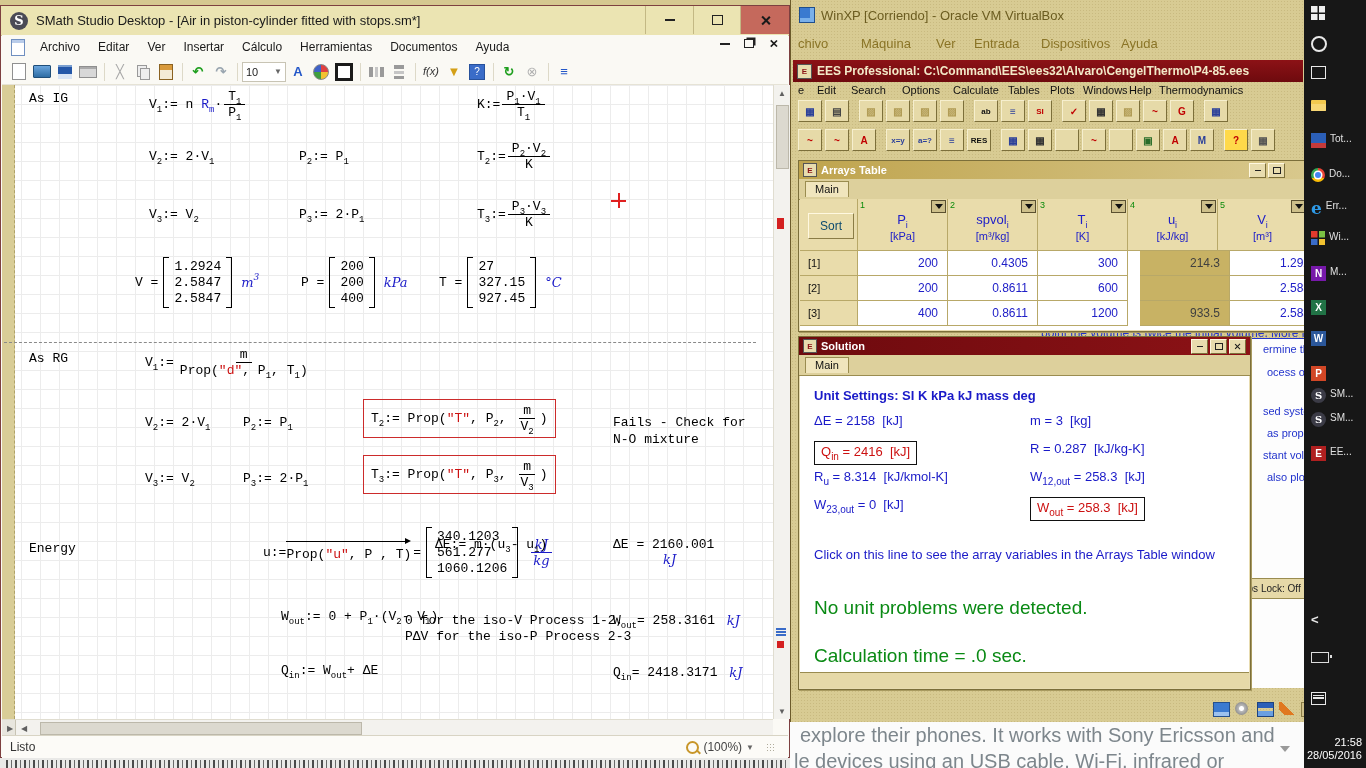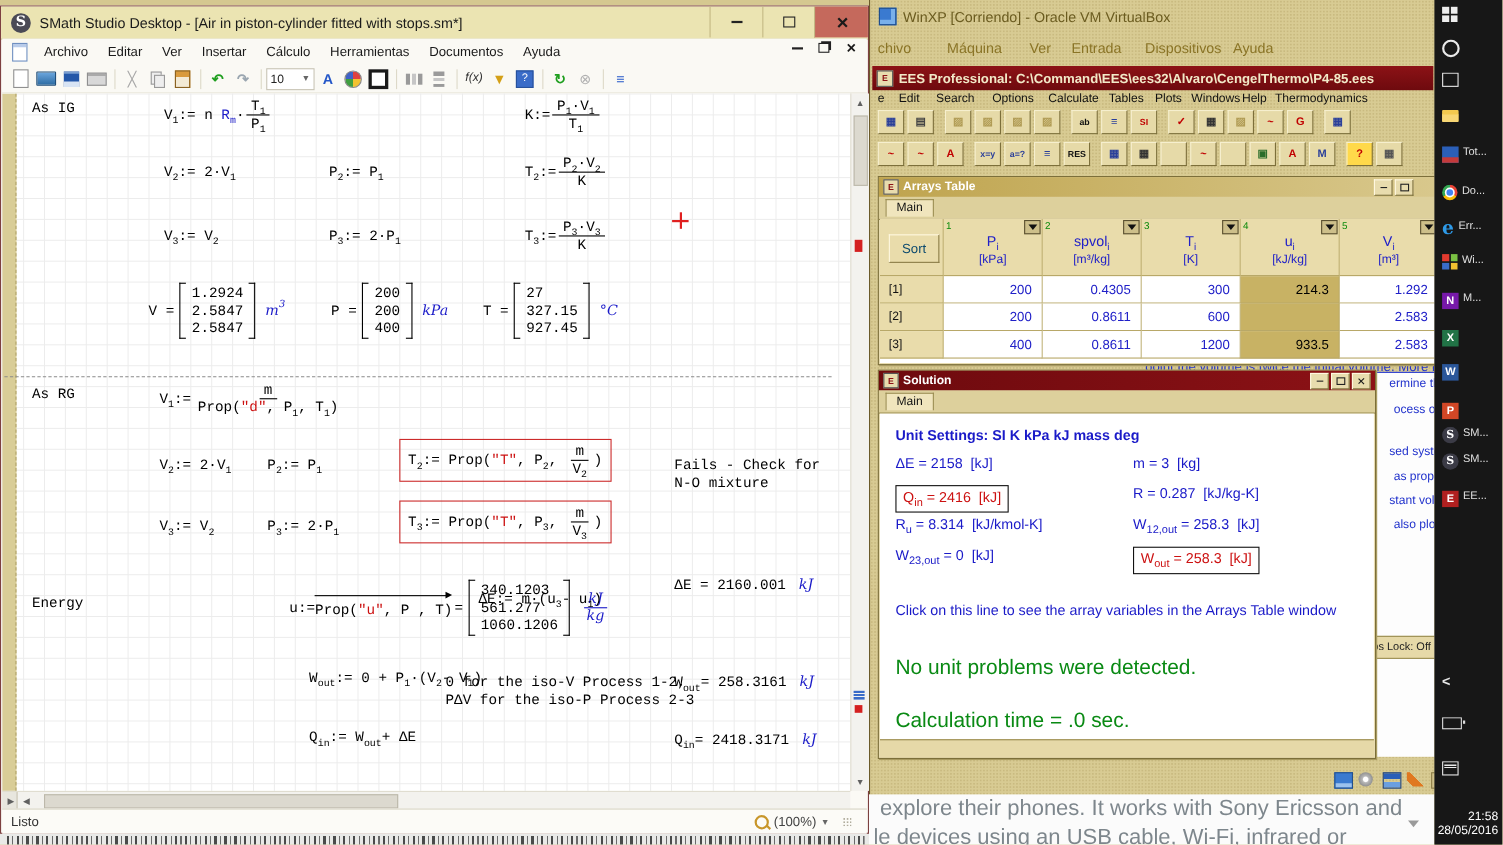--- a/index.html
+++ b/index.html
@@ -134,21 +134,21 @@
   
   #arrays-win{left:7px;top:160px;width:520px;height:170px;}
   #arrays-title-bar{background:linear-gradient(90deg,#bfa44e,#d9c98e);}
   #arrays-body{position:absolute;left:1px;top:38px;right:1px;bottom:1px;background:#fff;overflow:hidden;}
   .at-row{display:flex;}
   .at-cell{box-sizing:border-box;border-right:1px solid #b8a868;border-bottom:1px solid #b8a868;flex:none;}
   .at-head{background:#e9dcab;position:relative;height:52px;}
   .at-label{background:#e9dcab;font-size:11px;color:#111;display:flex;align-items:center;padding-left:8px;height:25px;}
   .at-val{background:#fff;font-size:12px;color:#2020c8;display:flex;align-items:center;justify-content:flex-end;
         padding-right:9px;height:25px;}
-  .at-val.hl{background:#c8b264;color:#000000;}
+  .at-val.hl{background:#c8b264;color:#404040;margin-left:12px;}
   .hnum{position:absolute;left:2px;top:1px;font-size:9px;color:#0a8a0a;}
   .hdrop{position:absolute;right:1px;top:1px;width:13px;height:11px;background:#cdbf8a;border:1px solid #5a5030;
         display:flex;align-items:center;justify-content:center;}
   .hdrop::after{content:"";border-top:5px solid #111;border-left:4px solid transparent;border-right:4px solid transparent;}
   .hname{position:absolute;left:0;right:0;top:13px;text-align:center;font-size:13px;color:#2020c8;}
   .hname sub{font-size:9px;}
   .hunit{position:absolute;left:0;right:0;top:31px;text-align:center;font-size:11px;color:#2020c8;}
   #sort-btn{position:absolute;left:8px;top:14px;width:44px;height:24px;background:#e9dcab;font-size:12px;color:#0c4a6e;
         border:1px solid;border-color:#fff8e0 #8a7c46 #8a7c46 #fff8e0;display:flex;align-items:center;justify-content:center;}
 
@@ -570,21 +570,21 @@
       <div class="formula" style="left: 241px; top: 330px;"><span>P</span><span class="sb">2</span><span>:= P</span><span class="sb">1</span></div>
       <div class="formula boxed" style="left: 361px; top: 314px;"><span>T</span><span class="sb">2</span><span>:= Prop(</span><span class="redtx"><span>"T"</span></span><span>, P</span><span class="sb">2</span><span>, </span><span class="frac"><span class="fn"><span>m</span></span><span class="fd"><span>V</span><span class="sb">2</span></span></span><span>)</span></div>
       <div class="formula" style="left: 611px; top: 330px;"><span>Fails - Check for</span></div>
       <div class="formula" style="left: 611px; top: 347px;"><span>N-O mixture</span></div>
       <div class="formula" style="left: 143px; top: 386px;"><span>V</span><span class="sb">3</span><span>:= V</span><span class="sb">2</span></div>
       <div class="formula" style="left: 241px; top: 386px;"><span>P</span><span class="sb">3</span><span>:= 2·P</span><span class="sb">1</span></div>
       <div class="formula boxed" style="left: 361px; top: 370px;"><span>T</span><span class="sb">3</span><span>:= Prop(</span><span class="redtx"><span>"T"</span></span><span>, P</span><span class="sb">3</span><span>, </span><span class="frac"><span class="fn"><span>m</span></span><span class="fd"><span>V</span><span class="sb">3</span></span></span><span>)</span></div>
       <div class="formula" style="left: 27px; top: 456px;"><span>Energy</span></div>
       <div class="formula" style="left: 261px; top: 442px;"><span>u:=</span><span class="oar"><span>Prop(</span><span class="redtx"><span>"u"</span></span><span>, P , T)</span></span><span>=</span><span class="vec"><span class="bl"></span><span class="vb"><span>340.1203</span><span>561.277</span><span>1060.1206</span></span><span class="br"></span></span><span class="unit"><span class="frac"><span class="fn"><span>kJ</span></span><span class="fd"><span>kg</span></span></span></span></div>
       <div class="formula" style="left: 433px; top: 452px;"><span>ΔE:= m·(u</span><span class="sb">3</span><span>- u</span><span class="sb">1</span><span>)</span></div>
-      <div class="formula" style="left: 611px; top: 439px;"><span>ΔE = 2160.001 </span><span class="unit"><span>kJ</span></span></div>
+      <div class="formula" style="left: 611px; top: 452px; flex-direction: column;"><span>ΔE = 2160.001 </span><span class="unit"><span>kJ</span></span></div>
       <div class="formula" style="left: 279px; top: 524px;"><span>W</span><span class="sb">out</span><span>:= 0 + P</span><span class="sb">1</span><span>·(V</span><span class="sb">2</span><span>- V</span><span class="sb">1</span><span>)</span></div>
       <div class="formula" style="left: 403px; top: 528px;"><span>0 for the iso-V Process 1-2,</span></div>
       <div class="formula" style="left: 403px; top: 544px;"><span>PΔV for the iso-P Process 2-3</span></div>
       <div class="formula" style="left: 611px; top: 528px;"><span>W</span><span class="sb">out</span><span>= 258.3161 </span><span class="unit"><span>kJ</span></span></div>
       <div class="formula" style="left: 279px; top: 578px;"><span>Q</span><span class="sb">in</span><span>:= W</span><span class="sb">out</span><span>+ ΔE</span></div>
       <div class="formula" style="left: 611px; top: 580px;"><span>Q</span><span class="sb">in</span><span>= 2418.3171 </span><span class="unit"><span>kJ</span></span></div>
     </div>
 
   <div id="smath-vscroll">
     <div class="scr-arrow" style="top:0;">▲</div>

